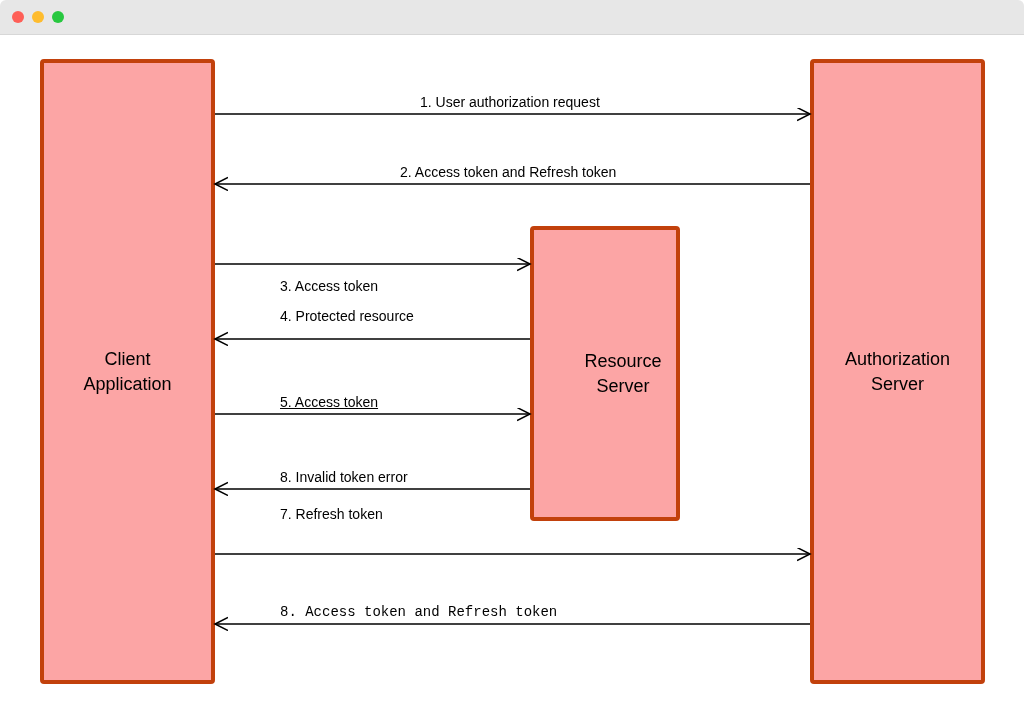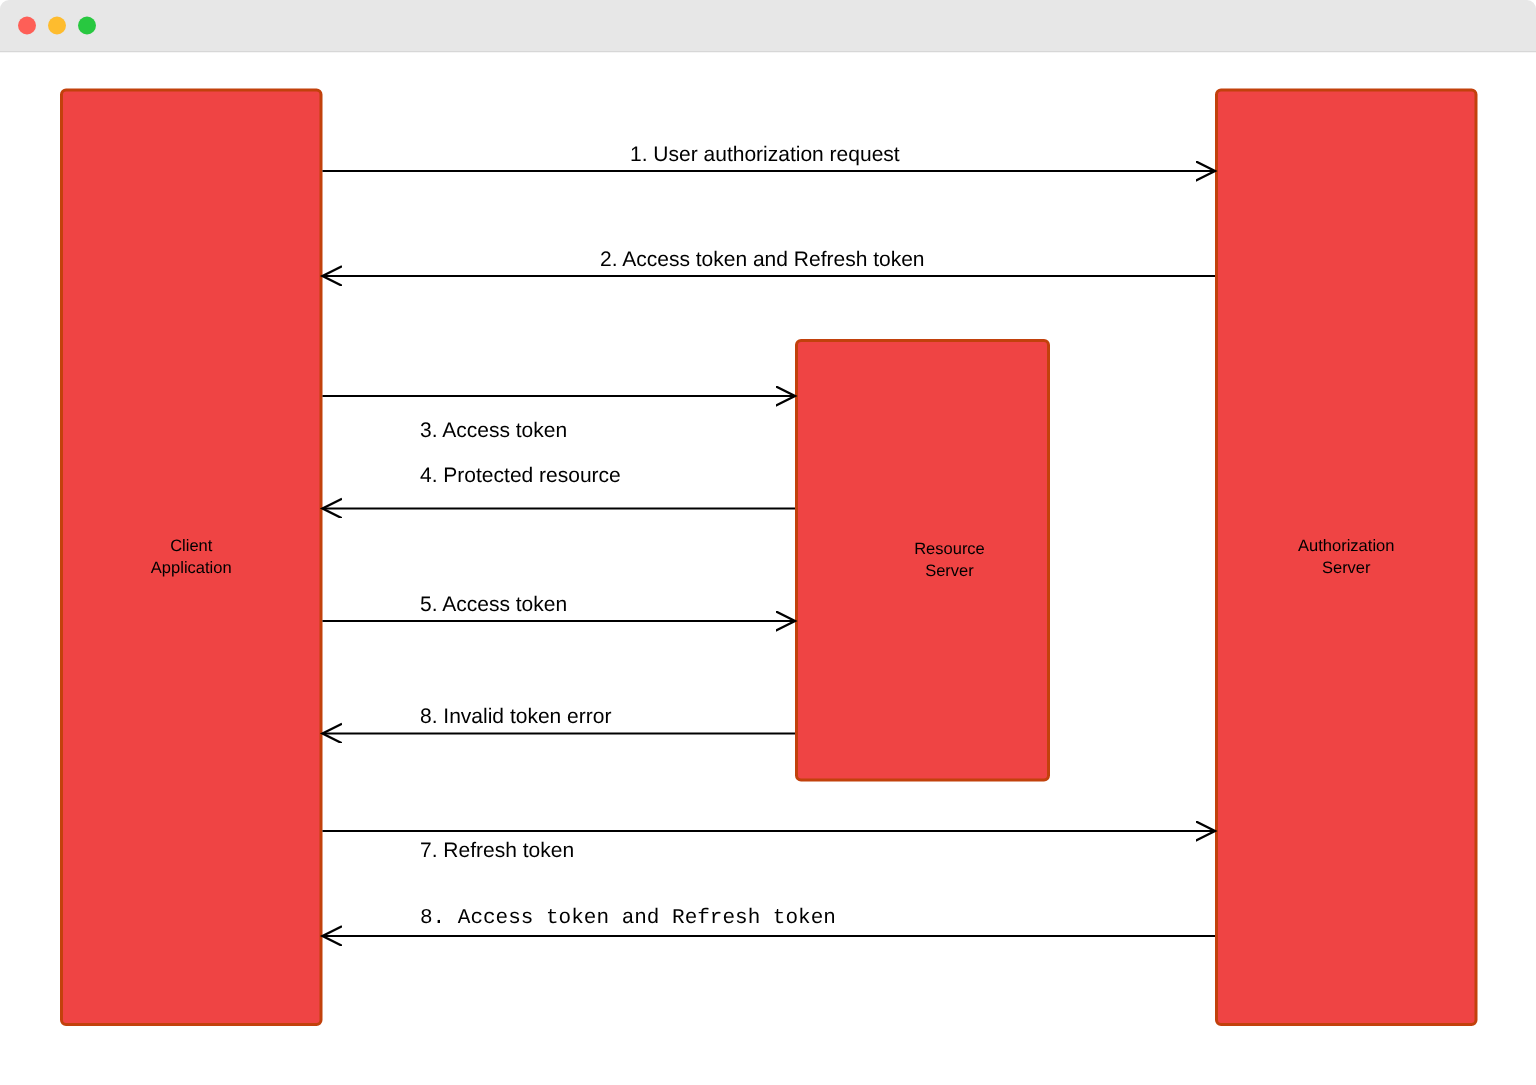--- a/index.html
+++ b/index.html
@@ -40,29 +40,29 @@
   .canvas {
     position: absolute;
     left: 0;
     top: 34px;
     width: 1024px;
     height: 689px;
   }
 
   .entity {
     position: absolute;
-    border: 2px solid #c2410c;
+    border: 4px solid #c2410c;
     border-radius: 4px;
-    background: #ef4444;
+    background: #fca5a5;
     text-align: center;
     display: flex;
     align-items: center;
     justify-content: center;
     box-sizing: border-box;
-    font-size: 11px;
+    font-size: 18px;
     line-height: 1.35;
   }
 
   .msg-label {
     position: absolute;
     font-size: 14px;
     white-space: nowrap;
   }
 
   svg.arrows {
@@ -88,21 +88,21 @@
   <div class="canvas">
 
     <div class="entity" style="left:40px; top:25px; width:175px; height:625px;">
       <span>Client<br>Application</span>
     </div>
 
     <div class="entity" style="left:810px; top:25px; width:175px; height:625px;">
       <span>Authorization<br>Server</span>
     </div>
 
-    <div class="entity" style="left:530px; top:192px; width:170px; height:295px;padding-left:36px;">
+    <div class="entity" style="left:530px; top:192px; width:150px; height:295px;padding-left:36px;">
       <span>Resource<br>Server</span>
     </div>
 
     <svg class="arrows">
       <defs>
         <marker id="ah" markerWidth="12" markerHeight="12" refX="10" refY="5" orient="auto">
           <path d="M0,0 L10,5 L0,10" fill="none" stroke="#000" stroke-width="1.2"></path>
         </marker>
       </defs>
 
@@ -120,19 +120,19 @@
 
       <line x1="215" y1="520" x2="810" y2="520" stroke="#000" stroke-width="1.3" marker-end="url(#ah)"></line>
 
       <line x1="810" y1="590" x2="215" y2="590" stroke="#000" stroke-width="1.3" marker-end="url(#ah)"></line>
     </svg>
 
     <div class="msg-label" style="left:420px; top:60px;">1. User authorization request</div>
     <div class="msg-label" style="left:400px; top:130px;">2. Access token and Refresh token</div>
     <div class="msg-label" style="left:280px; top:210px;margin-top:34px;">3. Access token</div>
     <div class="msg-label" style="left:280px; top:274px;">4. Protected resource</div>
-    <div class="msg-label" style="left:280px; top:360px;">5. Access token</div>
+    <div class="msg-label" style="left:280px; top:360px;text-decoration:underline;">5. Access token</div>
     <div class="msg-label" style="left:280px; top:435px;">8. Invalid token error</div>
-    <div class="msg-label" style="left:280px; top:524px;text-align:right;">7. Refresh token</div>
+    <div class="msg-label" style="left:280px; top:472px;text-align:right;">7. Refresh token</div>
     <div class="msg-label" style="left:280px; top:570px;font-family:Liberation Mono, monospace;">8. Access token and Refresh token</div>
 
   </div>
 </div>
 
 </body></html>

